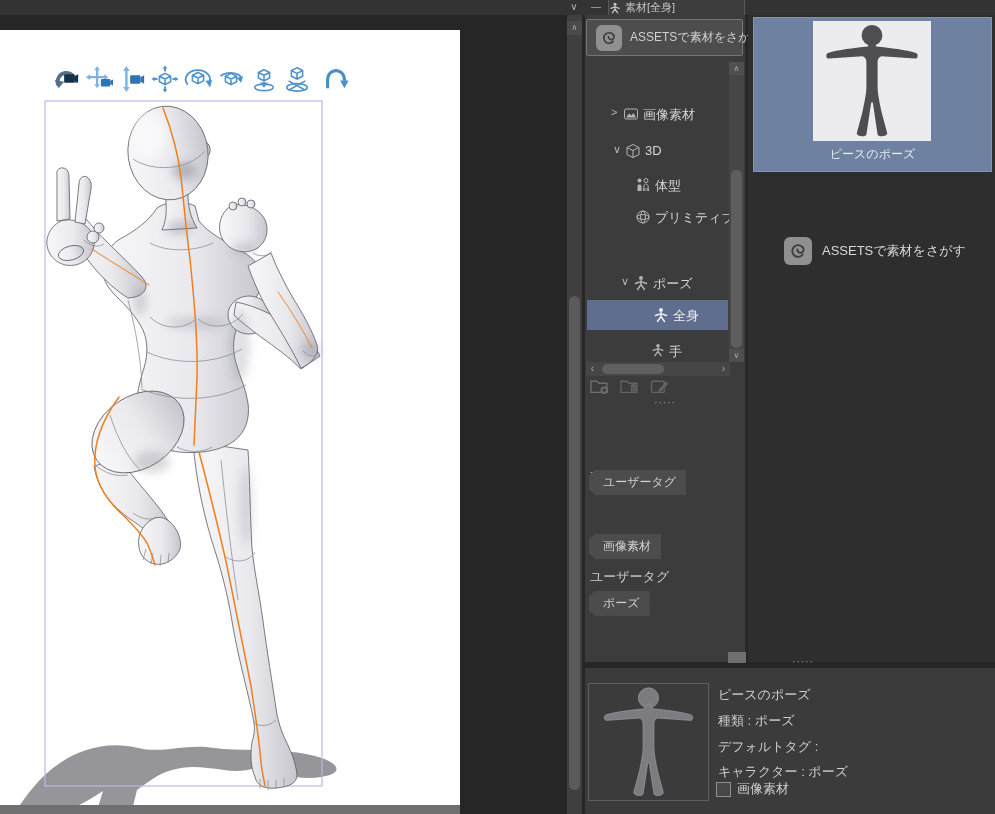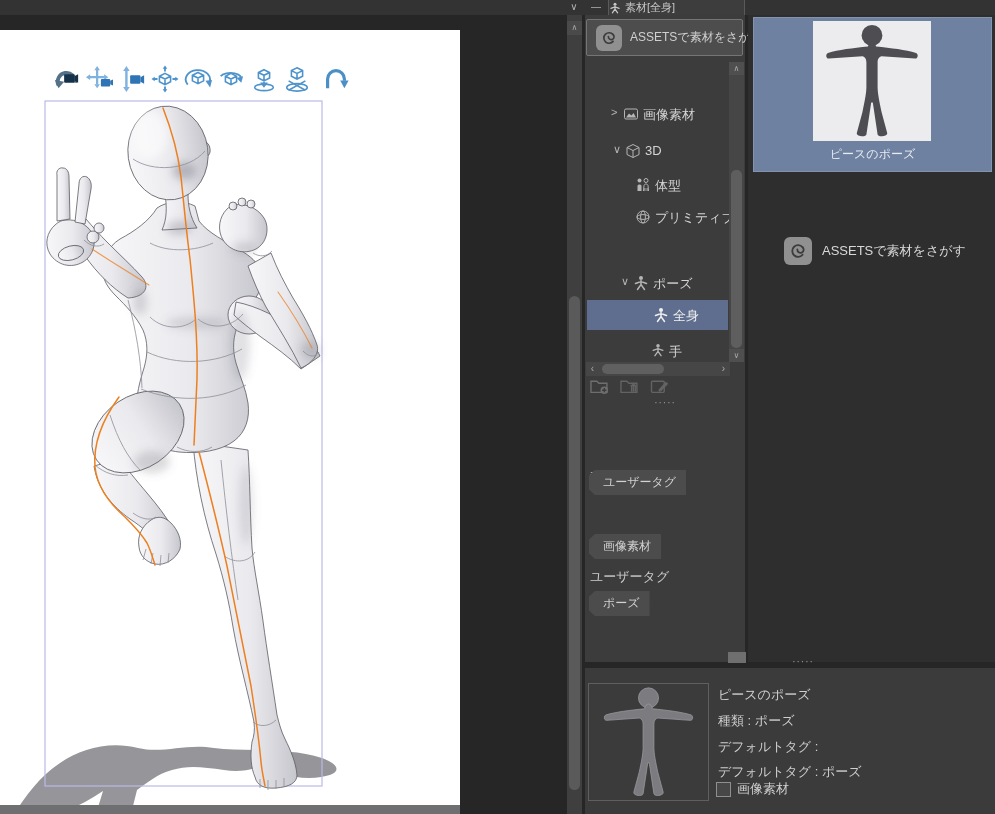--- a/index.html
+++ b/index.html
@@ -393,20 +393,20 @@
       <svg width="119" height="116" viewBox="-60 -80 120 150">
         <g fill="#7c7c80" stroke="#9a9a9e" stroke-width="1">
           <circle cx="0" cy="-62" r="13"></circle>
           <path d="M-5,-48 C-24,-46 -42,-44 -55,-40 C-58,-39 -58,-33 -54,-33 L-12,-36 C-9,-35 -7,-33 -7,-28 L-7,2 C-7,10 -9,20 -12,34 L-19,60 C-20,64 -8,66 -7,62 L-1,22 L1,22 L7,62 C8,66 20,64 19,60 L12,34 C9,20 7,10 7,2 L7,-28 C7,-33 9,-35 12,-36 L54,-33 C58,-33 58,-39 55,-40 C42,-44 24,-46 5,-48 C4,-56 -4,-56 -5,-48 Z"></path>
         </g>
       </svg>
     </div>
     <div class="dline" style="top:18px">ピースのポーズ</div>
     <div class="dline" style="top:44px">種類 : ポーズ</div>
     <div class="dline" style="top:70px">デフォルトタグ : </div>
-    <div class="dline" style="top:95px">デフォルトタグ : ポーズ</div>
+    <div class="dline" style="top:95px">キャラクター : ポーズ</div>
     <div class="tone-row">
       <span class="cb"></span>
       <span>画像素材</span>
     </div>
   </div>
 
 </div>
 
 </body></html>

